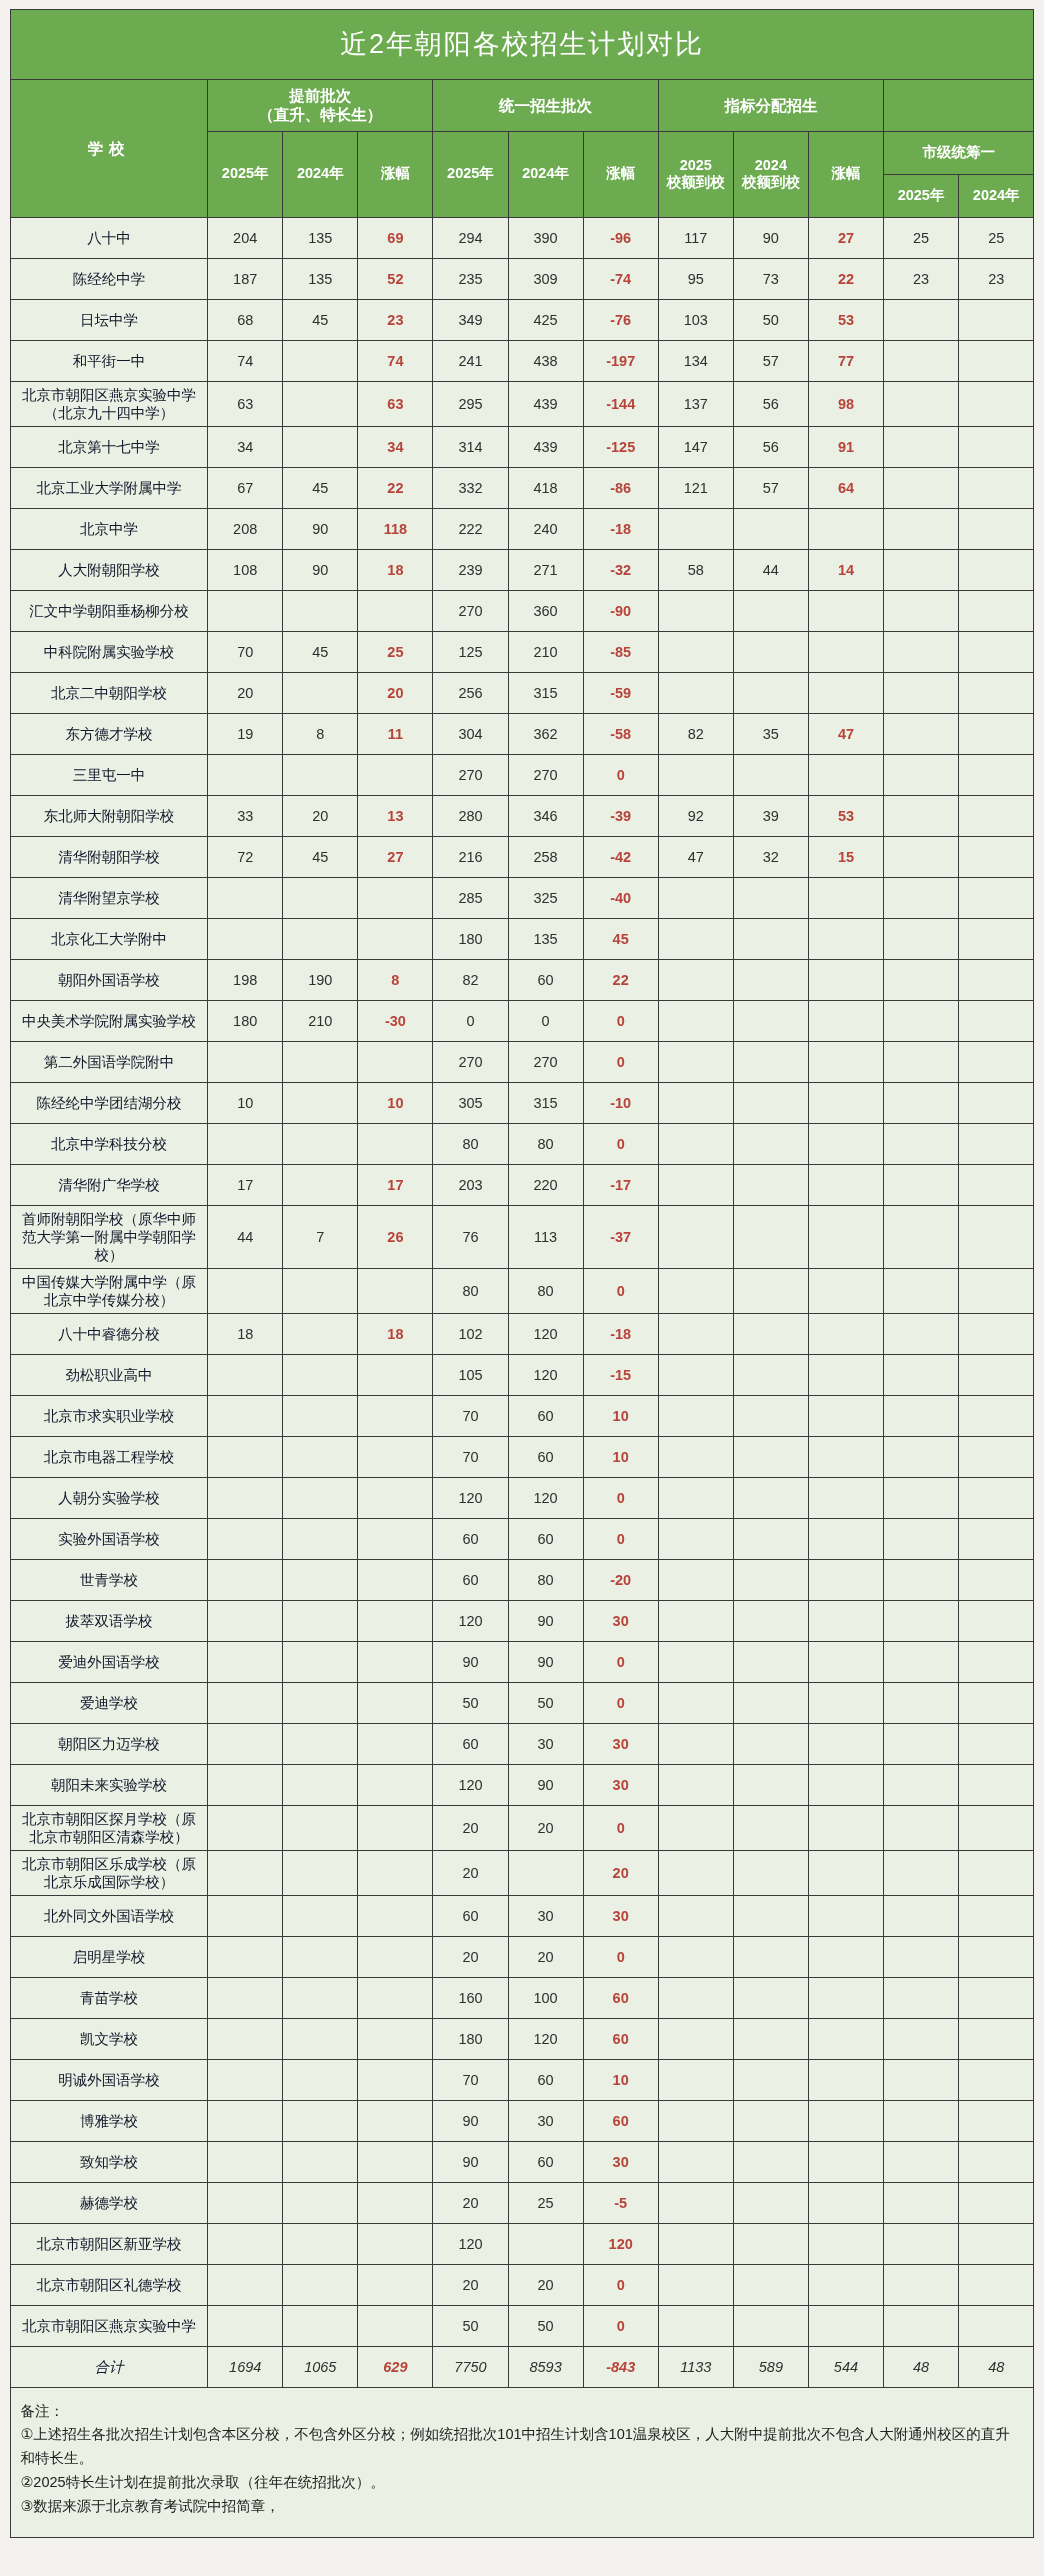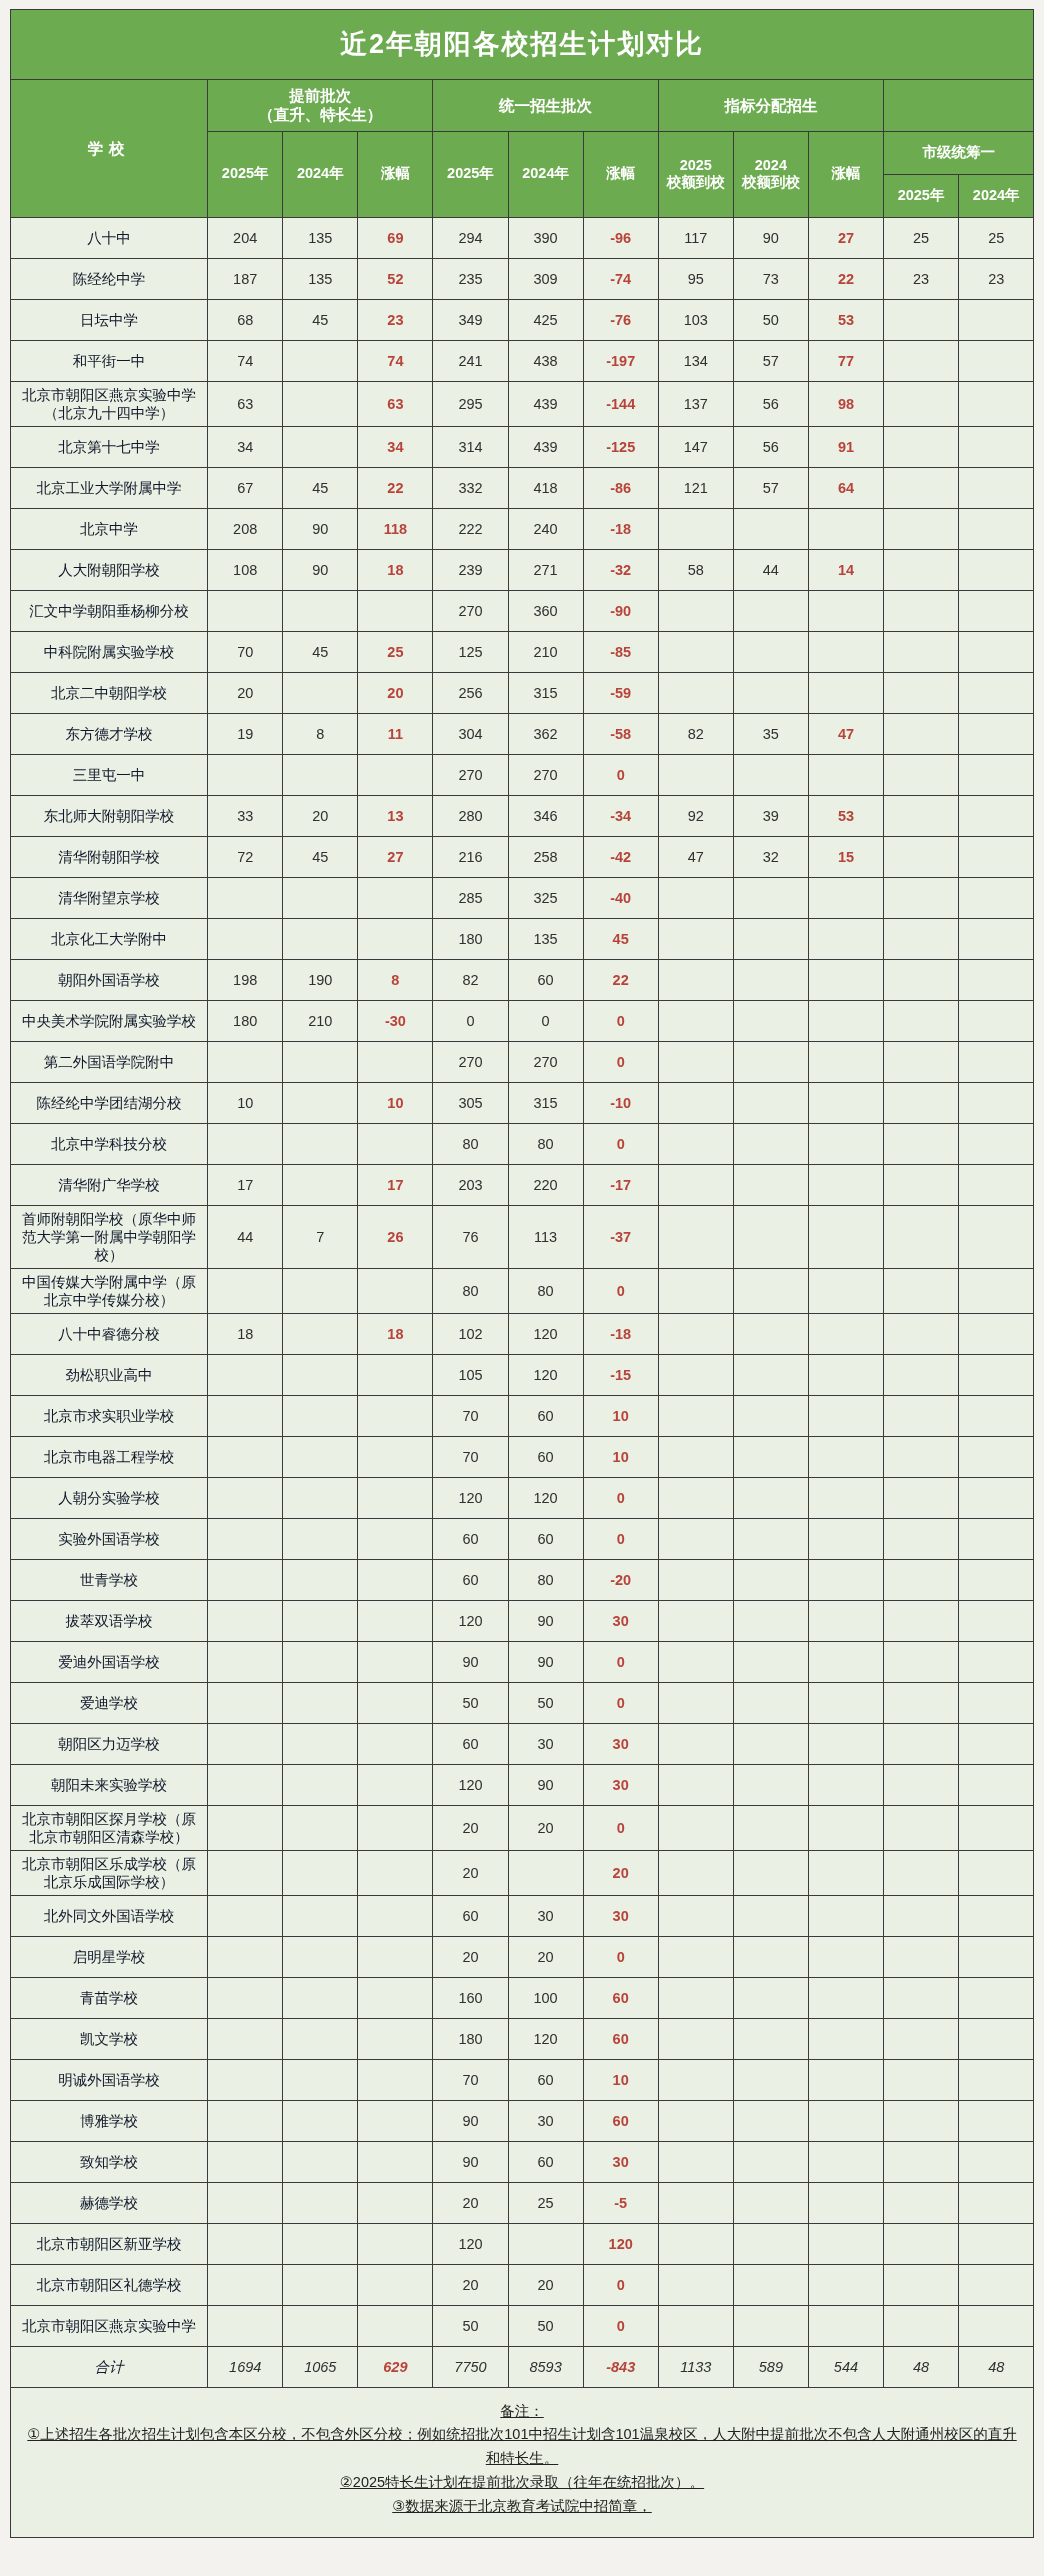--- a/index.html
+++ b/index.html
@@ -31,21 +31,21 @@
     overflow-wrap: anywhere;
   }
   col.c-school { width: 19.3%; }
   col.c-num { width: 7.34%; }
 
   tr.title-row th {
     height: 70px;
     background: var(--green, #6dab51);
     color: #ffffff;
     font-size: 27px;
-    font-weight: bold;
+    font-weight: normal;
     letter-spacing: 1.9px;
   }
   thead th {
     background: var(--green, #6dab51);
     color: #ffffff;
     font-weight: bold;
   }
   tr.group-row th {
     height: 52px;
     font-size: 15.5px;
@@ -76,30 +76,29 @@
   }
   tbody td.delta {
     color: var(--red, #b8433a);
     font-weight: bold;
   }
   tbody tr.total-row td {
     font-size: 14.5px;
     font-style: italic;
   }
   tr.notes-row td {
-    text-align: center;
+    text-align: left;
     vertical-align: top;
     padding: 11.6px 9.7px 17.4px 9.7px;
     font-size: 14.5px;
     line-height: 1.65;
     white-space: pre-line;
     color: #222222;
     background: var(--body-bg, #eaf0e3);
     height: 116px;
-    text-decoration: underline;
   }
 </style>
 </head>
 <body>
 
 <div class="page">
   <table class="report">
     <colgroup>
       <col class="c-school">
       <col class="c-num">
@@ -342,21 +341,21 @@
           <td class="num"></td>
           <td class="num"></td>
         </tr>
         <tr>
           <td class="school">东北师大附朝阳学校</td>
           <td class="num">33</td>
           <td class="num">20</td>
           <td class="num delta">13</td>
           <td class="num">280</td>
           <td class="num">346</td>
-          <td class="num delta">-34</td>
+          <td class="num delta">-39</td>
           <td class="num">92</td>
           <td class="num">39</td>
           <td class="num delta">53</td>
           <td class="num"></td>
           <td class="num"></td>
         </tr>
         <tr>
           <td class="school">清华附朝阳学校</td>
           <td class="num">72</td>
           <td class="num">45</td>

